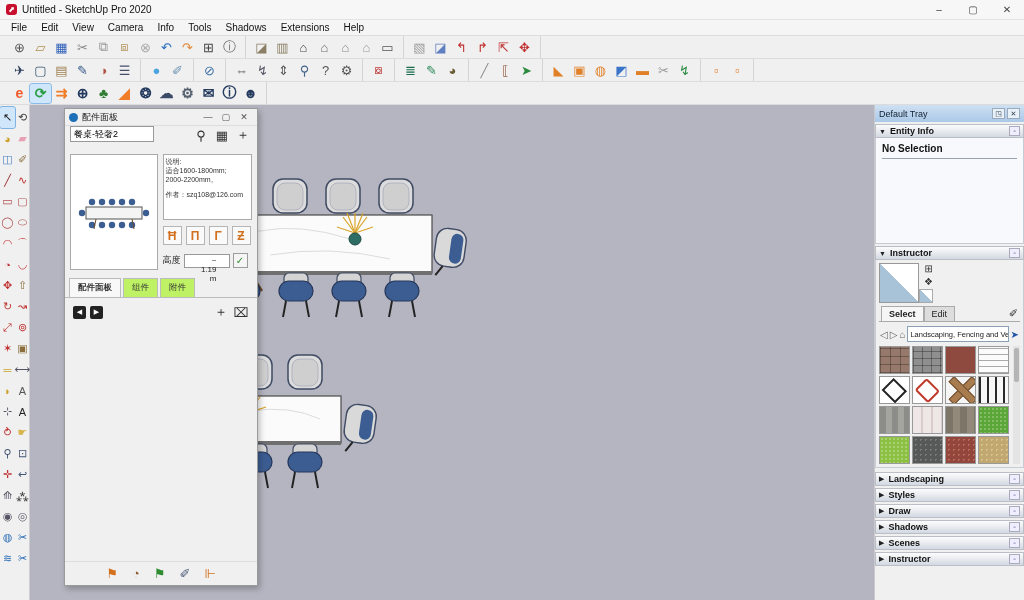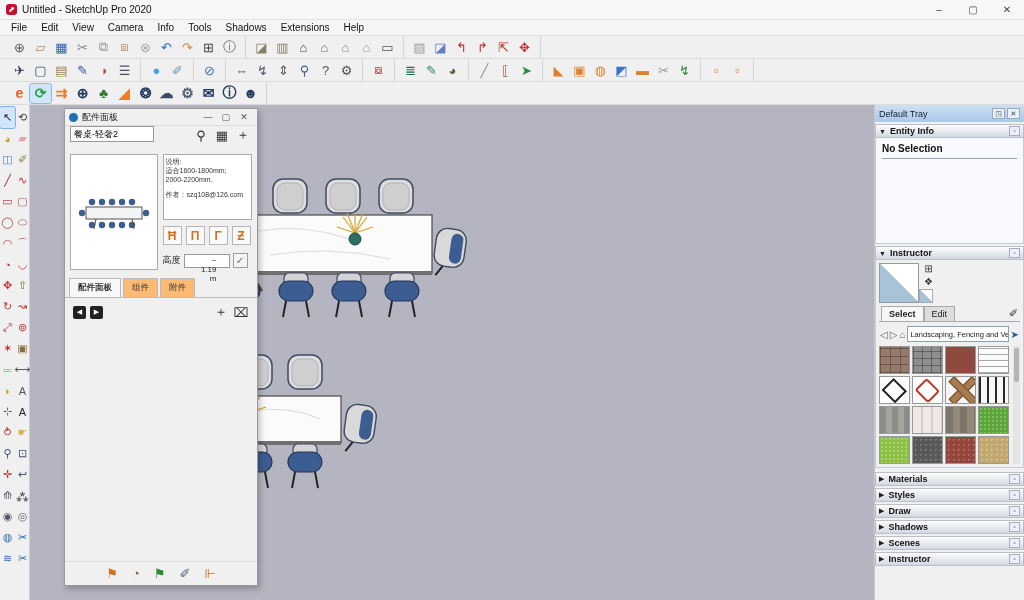--- a/index.html
+++ b/index.html
@@ -47,21 +47,21 @@
   #cp-desc { height:66px; background:#fff; border:1px solid #aaa; font-size:7px; line-height:9px; padding:2px; color:#333; overflow:hidden; }
   #cp-desc div:last-child { margin-top:6px; }
   #cp-options { display:flex; gap:4px; margin-top:6px; }
   .cp-opt { width:19px; height:19px; border:1px solid #b5b5b5; background:#fafafa; color:#d2701e; font-weight:bold;
     font-size:12px; display:flex; align-items:center; justify-content:center; }
   #cp-height-row { display:flex; align-items:center; margin-top:8px; gap:3px; }
   #cp-height-label { font-size:9px; }
   #cp-height-val { width:46px; height:14px; border:1px solid #999; background:#fff; font-size:8px; text-align:right; padding:1px 12px; }
   #cp-check { width:15px; height:15px; border:1px solid #9c9c9c; background:#f5f5f5; color:#2e8b2e; font-size:10px; text-align:center; line-height:14px; }
   #cp-tabs { display:flex; margin-top:4px; border-bottom:1px solid #bbb; padding-left:4px; gap:2px; }
-  .cp-tab { font-size:8.5px; padding:3px 8px; background:#fdba74; border:1px solid #bbb; border-bottom:none; color:#333; }
+  .cp-tab { font-size:8.5px; padding:3px 8px; background:#bef264; border:1px solid #bbb; border-bottom:none; color:#333; }
   .cp-tab.active { background:#f8f8f8; font-weight:bold; }
   #cp-nav { display:flex; align-items:center; padding:5px 8px; gap:4px; }
   .cp-nav-btn { width:13px; height:13px; background:#222; color:#fff; font-size:7px; display:flex; align-items:center; justify-content:center; border-radius:2px; }
   #cp-nav .spacer { flex:1; }
   .cp-nav-ic { font-size:13px; color:#333; width:16px; text-align:center; }
   #cp-empty { flex:1; }
   #cp-bottom { height:24px; display:flex; align-items:center; justify-content:center; gap:14px; border-top:1px solid #ddd; }
   #cp-bottom span { font-size:13px; }
 
   
@@ -509,21 +509,21 @@
           </div>
         <div id="mat-scroll">
             <div class="thumb"></div>
           </div>
       </div>
     </div>
 
     <div id="tray-sections">
         <div class="sec-head">
           <span class="arr">▶</span>
-          <span class="lbl">Materials</span>
+          <span class="lbl">Landscaping</span>
           <span class="sbtn">▫</span>
         </div>
         <div class="sec-head">
           <span class="arr">▶</span>
           <span class="lbl">Styles</span>
           <span class="sbtn">▫</span>
         </div>
         <div class="sec-head">
           <span class="arr">▶</span>
           <span class="lbl">Draw</span>

